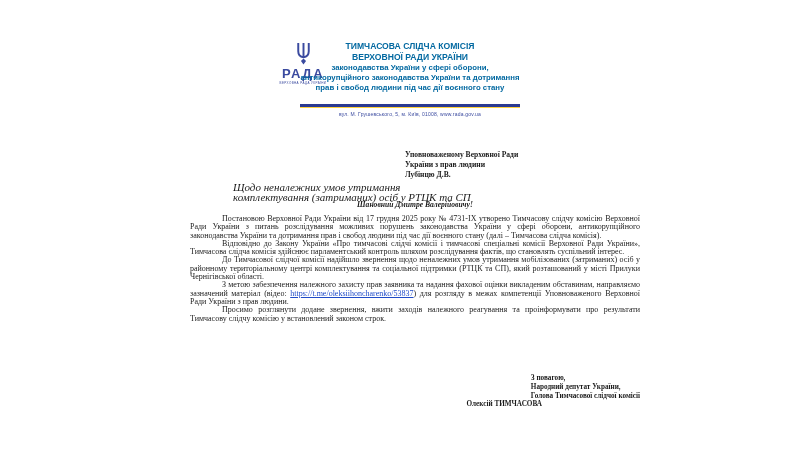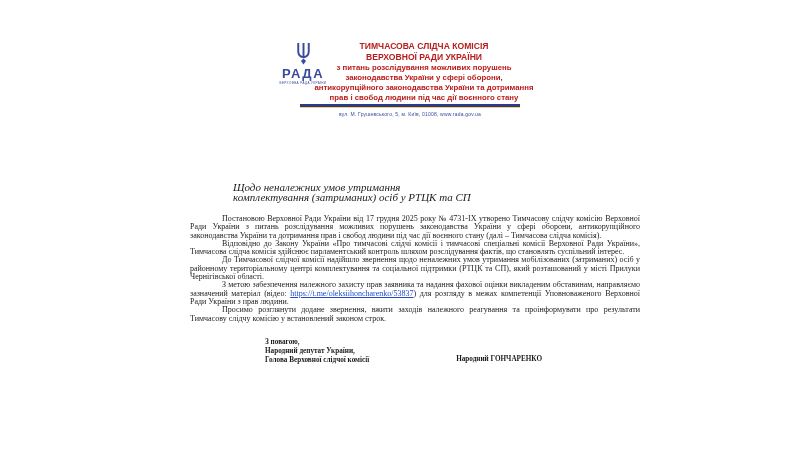--- a/index.html
+++ b/index.html
@@ -11,43 +11,43 @@
     font-family:"Liberation Serif", serif;
     color:#1b1b1b;
   }
   
   .letterhead{position:absolute;left:0;top:0;width:800px;height:130px;}
   .logo{position:absolute;left:262px;top:40px;width:82px;text-align:center;color:#3a4a9f;}
   .logo .trident{display:block;margin:0 auto;}
   .logo .org{font-family:"Liberation Sans", sans-serif;font-weight:bold;font-size:13px;letter-spacing:1.5px;line-height:12px;margin-top:1px;}
   .logo .org-sub{font-family:"Liberation Sans", sans-serif;font-size:3px;letter-spacing:.4px;line-height:4px;margin-top:1px;}
   .head-title{
-    position:absolute;left:304px;top:41px;width:240px;text-align:center;
-    font-family:"Liberation Sans", sans-serif;font-weight:bold;color:#b91c1c;
+    position:absolute;left:290px;top:41px;width:240px;text-align:center;
+    font-family:"Liberation Sans", sans-serif;font-weight:bold;color:#0369a1;
   }
   .head-title .t-caps{display:block;font-size:8.6px;line-height:11px;}
   .head-title .t-line{display:block;font-size:7.8px;line-height:10px;}
   .divider{position:absolute;left:300px;top:104px;width:220px;height:4px;}
   .divider .d-blue{height:2.5px;background:#2b3990;}
   .divider .d-yellow{height:1.5px;background:#ffd23f;}
   .address{
     position:absolute;left:290px;top:111px;width:240px;text-align:center;
     font-family:"Liberation Sans", sans-serif;font-size:5px;color:#3a4a9f;letter-spacing:.2px;
   }
   
   .recipient{position:absolute;left:405px;top:150px;font-weight:bold;font-size:7.6px;line-height:10px;}
   .subject{position:absolute;left:233px;top:183px;font-style:italic;font-size:11px;line-height:9.5px;}
   .salutation{position:absolute;left:190px;top:200px;width:450px;text-align:center;
     font-weight:bold;font-style:italic;font-size:7.6px;}
   
   .body-col{position:absolute;left:190px;top:215px;width:450px;font-size:8px;line-height:8.3px;}
   .body-col p{margin:0;text-indent:32px;text-align:justify;}
   .link{color:#1f4bc8;text-decoration:underline;cursor:pointer;}
   
-  .signature{position:absolute;left:190px;top:338px;width:450px;display:flex;align-items:flex-end;}
+  .signature{position:absolute;left:190px;top:374px;width:450px;display:flex;align-items:flex-end;flex-direction:column;}
   .sig-left{margin-left:75px;font-weight:bold;font-size:7.2px;line-height:9px;}
   .sig-name{margin-left:auto;margin-right:98px;font-weight:bold;font-size:7.2px;line-height:9px;position:relative;top:-1px;}
 </style>
 </head>
 <body>
 
 <div class="page">
 
   <div class="letterhead">
 
@@ -59,51 +59,56 @@
         </g>
         <path d="M10 21.5 l3.4 3.4 L10 29.5 6.6 24.9 Z" fill="#3a4a9f"></path>
       </svg>
       <div class="org">РАДА</div>
       <div class="org-sub">ВЕРХОВНА РАДА УКРАЇНИ</div>
     </div>
 
     <div class="head-title">
       <span class="t-caps">ТИМЧАСОВА СЛІДЧА КОМІСІЯ</span>
       <span class="t-caps">ВЕРХОВНОЇ РАДИ УКРАЇНИ</span>
-      <span class="t-line">з питань розслідування можливих порушень</span>
       <span class="t-line">законодавства України у сфері оборони,</span>
       <span class="t-line">антикорупційного законодавства України та дотримання</span>
       <span class="t-line">прав і свобод людини під час дії воєнного стану</span>
     </div>
 
     <div class="divider">
       <div class="d-blue"></div>
       <div class="d-yellow"></div>
     </div>
 
     <div class="address">вул. М. Грушевського, 5, м. Київ, 01008,  www.rada.gov.ua</div>
   </div>
 
+  <div class="recipient">
+    <div>Уповноваженому Верховної Ради</div>
+    <div>України з прав людини</div>
+    <div>Лубінцю Д.В.</div>
+  </div>
 
   <div class="subject">
     <div>Щодо неналежних умов утримання</div>
     <div>комплектування (затриманих) осіб у РТЦК та СП</div>
   </div>
 
+  <div class="salutation">Шановний Дмитре Валерійовичу!</div>
 
   <div class="body-col">
     <p>Постановою Верховної Ради України від 17 грудня 2025 року № 4731-ІХ утворено Тимчасову слідчу комісію Верховної Ради України з питань розслідування можливих порушень законодавства України у сфері оборони, антикорупційного законодавства України та дотримання прав і свобод людини під час дії воєнного стану (далі – Тимчасова слідча комісія).</p>
     <p>Відповідно до Закону України «Про тимчасові слідчі комісії і тимчасові спеціальні комісії Верховної Ради України», Тимчасова слідча комісія здійснює парламентський контроль шляхом розслідування фактів, що становлять суспільний інтерес.</p>
     <p>До Тимчасової слідчої комісії надійшло звернення щодо неналежних умов утримання мобілізованих (затриманих) осіб у районному територіальному центрі комплектування та соціальної підтримки (РТЦК та СП), який розташований у місті Прилуки Чернігівської області.</p>
     <p><span>З метою забезпечення належного захисту прав заявника та надання фахової оцінки викладеним обставинам, направляємо зазначений матеріал (відео: </span><a class="link">https://t.me/oleksiihoncharenko/53837</a><span>) для розгляду в межах компетенції Уповноваженого Верховної Ради України з прав людини.</span></p>
     <p>Просимо розглянути додане звернення, вжити заходів належного реагування та проінформувати про результати Тимчасову слідчу комісію у встановлений законом строк.</p>
   </div>
 
   <div class="signature">
     <div class="sig-left">
       <div>З повагою,</div>
       <div>Народний депутат України,</div>
-      <div>Голова Верховної слідчої комісії</div>
+      <div>Голова Тимчасової слідчої комісії</div>
     </div>
-    <div class="sig-name">Народний ГОНЧАРЕНКО</div>
+    <div class="sig-name">Олексій ТИМЧАСОВА</div>
   </div>
 
 </div>
 
 </body></html>

